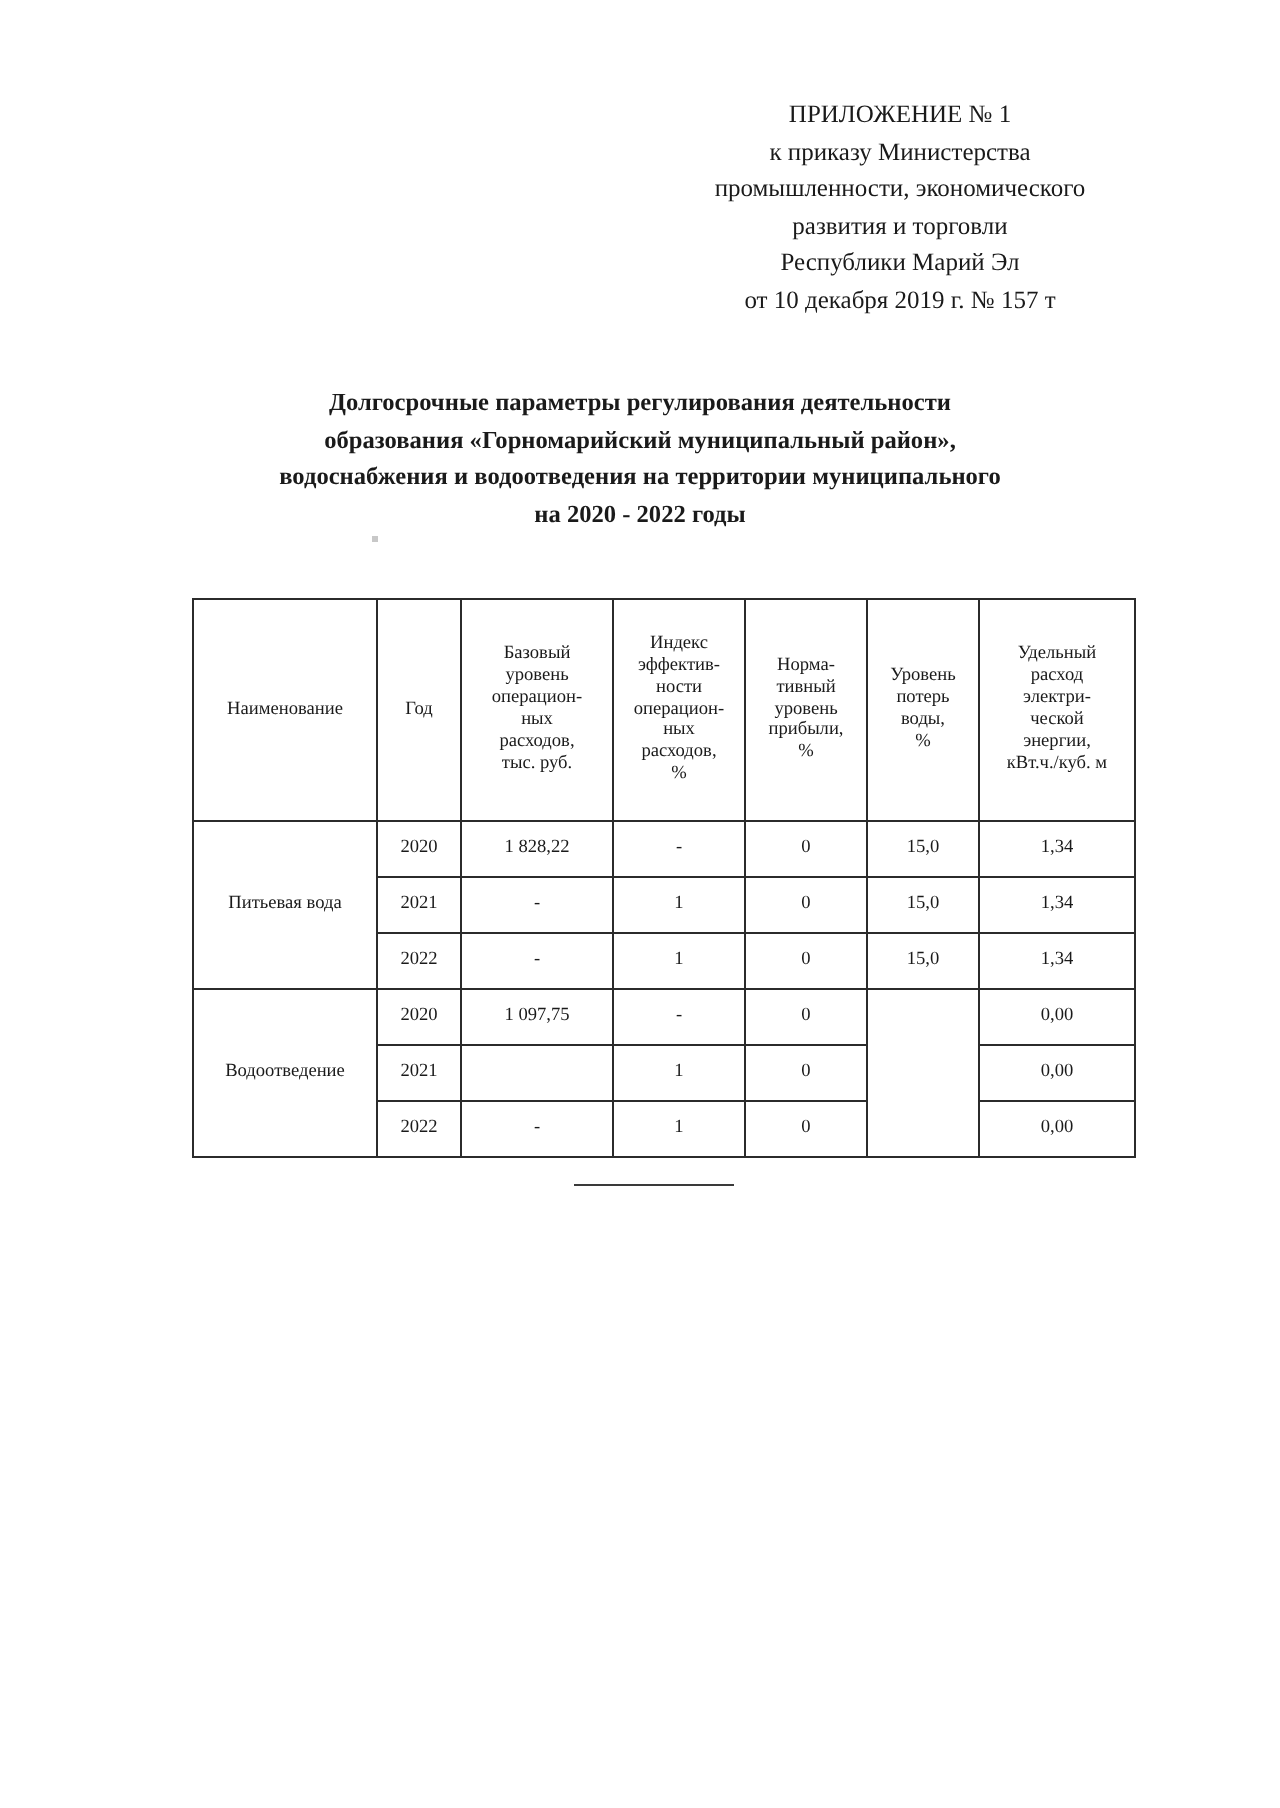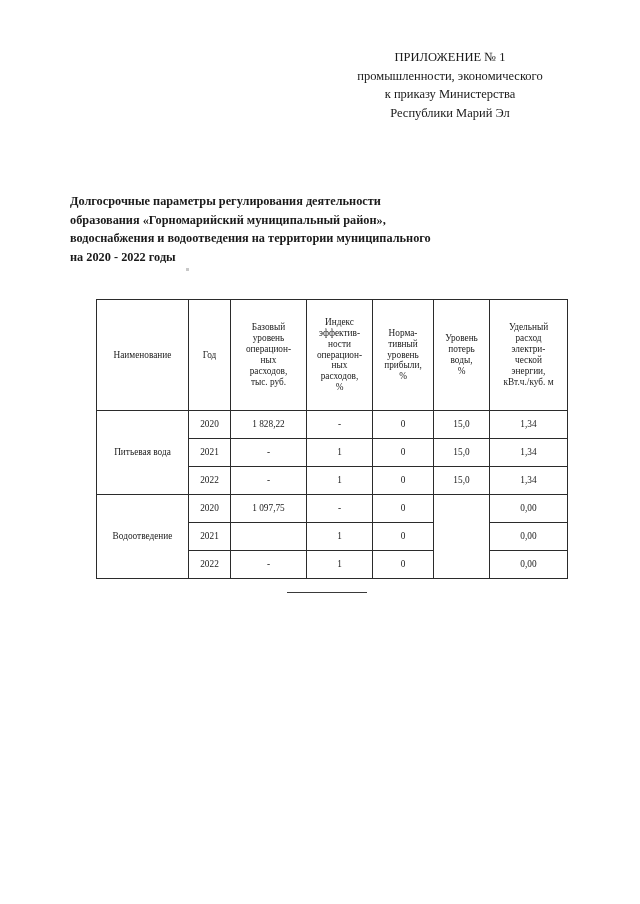--- a/index.html
+++ b/index.html
@@ -36,20 +36,21 @@
   .header-block div {
     white-space: nowrap;
   }
 
   
   .title-block {
     position: absolute;
     top: 192px;
     left: 70px;
     width: 500px;
+    text-align: center;
     font-weight: bold;
     font-size: 12.3px;
     line-height: 1.52;
   }
   .title-block div { }
 
   
   .table-wrap {
     position: absolute;
     top: 299px;
@@ -108,23 +109,25 @@
     opacity: .55;
   }
 </style>
 </head>
 <body>
 
 <div class="page">
 
   <div class="header-block">
     <div>ПРИЛОЖЕНИЕ № 1</div>
+    <div>к приказу Министерства</div>
     <div>промышленности, экономического</div>
-    <div>к приказу Министерства</div>
+    <div>развития и торговли</div>
     <div>Республики Марий Эл</div>
+    <div>от 10 декабря 2019 г. № 157 т</div>
   </div>
 
   <div class="title-block">
     <div>Долгосрочные параметры регулирования деятельности</div>
     <div>образования «Горномарийский муниципальный район»,</div>
     <div>водоснабжения и водоотведения на территории муниципального</div>
     <div>на 2020 - 2022 годы</div>
   </div>
 
   <div class="speck" style="top:268px;left:186px;width:3px;height:3px;"></div>

